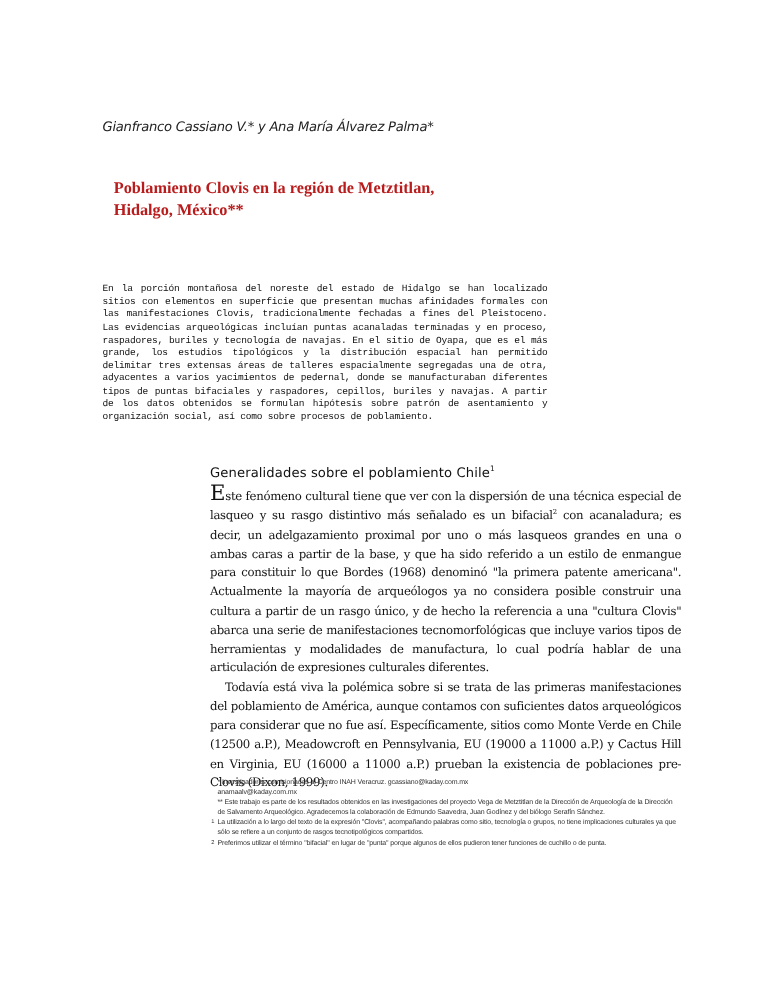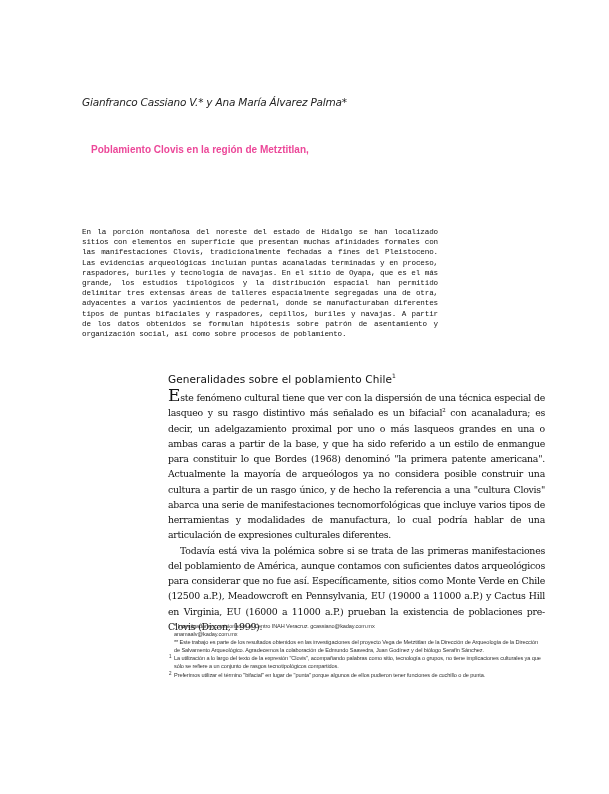--- a/index.html
+++ b/index.html
@@ -1,37 +1,38 @@
 <!DOCTYPE html>
 <html><head>
 <meta charset="utf-8">
 <style>
   html, body { margin: 0; padding: 0; background: #ffffff; }
   body { width: 609px; height: 794px; position: relative; overflow: hidden; color: #111; }
   .authors { position: absolute; left: 82px; top: 96px; font-family: "DejaVu Sans", sans-serif; font-style: italic; font-size: 10.5px; letter-spacing: -0.2px; color: #222; }
-  .title { position: absolute; left: 91px; top: 141px; width: 420px; font-family: Liberation Sans, sans-serif; font-weight: bold; font-size: 10px; line-height: 18px; color: #ec4899; }
+  .title { position: absolute; left: 91px; top: 141px; width: 420px; font-family: Liberation Serif, serif; font-weight: bold; font-size: 13px; line-height: 18px; color: #b91c1c; }
   .abstract { position: absolute; left: 82px; top: 227px; width: 356px; font-family: Liberation Mono, monospace; font-size: 7.6px; line-height: 10.2px; color: #111; text-align: justify; letter-spacing: -0.15px; }
   .section-heading { position: absolute; left: 168px; top: 372px; font-family: "DejaVu Sans", sans-serif; font-size: 10.5px; color: #111; letter-spacing: 0.1px; }
   .section-heading sup { font-size: 6px; vertical-align: super; }
   .body { position: absolute; left: 168px; top: 389px; width: 377px; font-family: "DejaVu Serif", serif; font-size: 9.4px; line-height: 15.25px; color: #111; text-align: justify; letter-spacing: -0.25px; }
   .body p { margin: 0; }
   .body p.indent { text-indent: 12px; }
   .dropcap { font-size: 17px; line-height: 12px; }
   .body sup { font-size: 5.5px; vertical-align: super; line-height: 0; }
   .footnotes { position: absolute; left: 174px; top: 622px; width: 370px; font-family: "Liberation Sans", sans-serif; font-size: 5.6px; line-height: 8.1px; color: #333; letter-spacing: -0.1px; }
   .footnotes .fn { position: relative; margin: 0; }
   .footnotes .fn-num { position: absolute; left: -5px; top: -1px; font-size: 4.5px; }
 </style>
 </head>
 <body>
 
 <div class="authors">Gianfranco Cassiano V.* y Ana María Álvarez Palma*</div>
 
 <div class="title">
   <div>Poblamiento Clovis en la región de Metztitlan,</div>
+  <div>Hidalgo, México**</div>
 </div>
 
 <div class="abstract">En la porción montañosa del noreste del estado de Hidalgo se han localizado sitios con elementos en superficie que presentan muchas afinidades formales con las manifestaciones Clovis, tradicionalmente fechadas a fines del Pleistoceno. Las evidencias arqueológicas incluían puntas acanaladas terminadas y en proceso, raspadores, buriles y tecnología de navajas. En el sitio de Oyapa, que es el más grande, los estudios tipológicos y la distribución espacial han permitido delimitar tres extensas áreas de talleres espacialmente segregadas una de otra, adyacentes a varios yacimientos de pedernal, donde se manufacturaban diferentes tipos de puntas bifaciales y raspadores, cepillos, buriles y navajas. A partir de los datos obtenidos se formulan hipótesis sobre patrón de asentamiento y organización social, así como sobre procesos de poblamiento.</div>
 
 <div class="section-heading"><span>Generalidades sobre el poblamiento Chile</span><sup>1</sup></div>
 
 <div class="body">
   <p><span class="dropcap">E</span><span>ste fenómeno cultural tiene que ver con la dispersión de una técnica especial de lasqueo y su rasgo distintivo más señalado es un bifacial</span><sup>2</sup><span> con acanaladura; es decir, un adelgazamiento proximal por uno o más lasqueos grandes en una o ambas caras a partir de la base, y que ha sido referido a un estilo de enmangue para constituir lo que Bordes (1968) denominó "la primera patente americana". Actualmente la mayoría de arqueólogos ya no considera posible construir una cultura a partir de un rasgo único, y de hecho la referencia a una "cultura Clovis" abarca una serie de manifestaciones tecnomorfológicas que incluye varios tipos de herramientas y modalidades de manufactura, lo cual podría hablar de una articulación de expresiones culturales diferentes.</span></p>
   <p class="indent">Todavía está viva la polémica sobre si se trata de las primeras manifestaciones del poblamiento de América, aunque contamos con suficientes datos arqueológicos para considerar que no fue así. Específicamente, sitios como Monte Verde en Chile (12500 a.P.), Meadowcroft en Pennsylvania, EU (19000 a 11000 a.P.) y Cactus Hill en Virginia, EU (16000 a 11000 a.P.) prueban la existencia de poblaciones pre-Clovis (Dixon, 1999).</p>
 </div>

